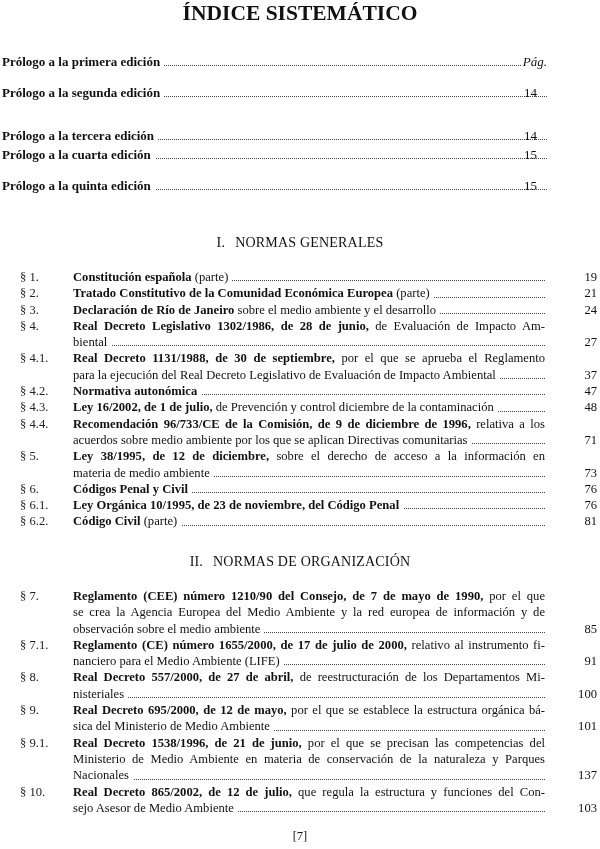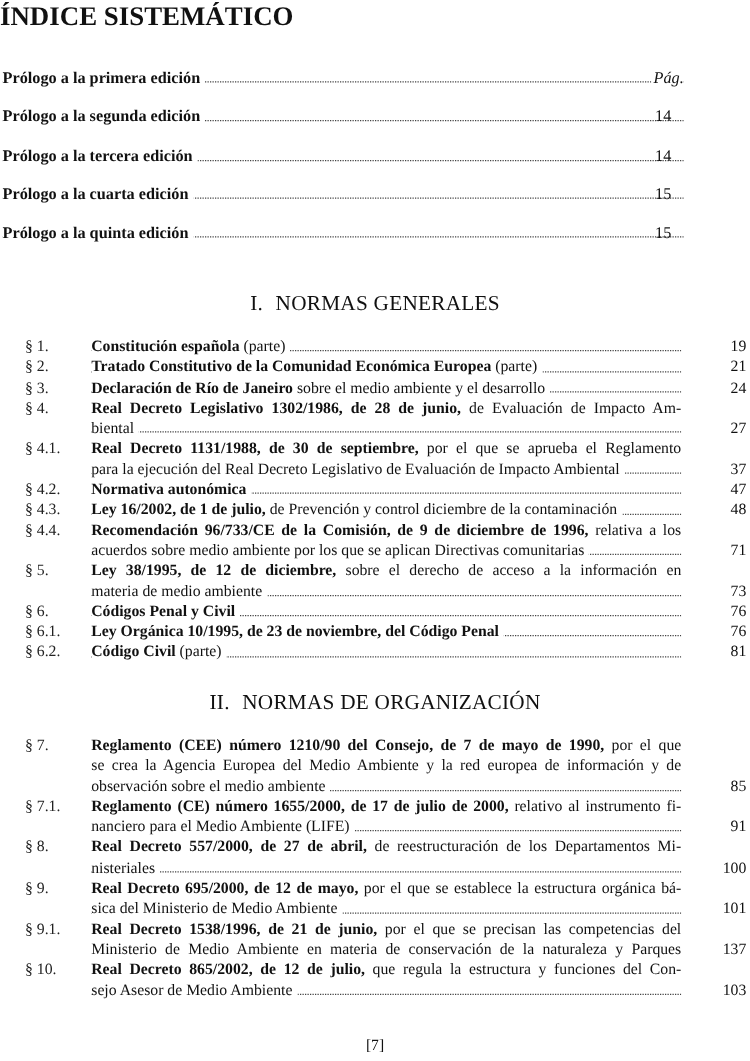--- a/index.html
+++ b/index.html
@@ -1,21 +1,21 @@
 <!DOCTYPE html>
 <html><head>
 <meta charset="utf-8">
 <style>
   html, body { margin: 0; padding: 0; background: #ffffff; }
   body {
     width: 600px; height: 849px; position: relative; overflow: hidden;
     font-family: "Liberation Serif", serif; color: #111;
   }
   .title {
-    position: absolute; top: 0; left: 0; width: 600px; text-align: left;
+    position: absolute; top: 0; left: 0; width: 600px; text-align: center;
     font-weight: bold; font-size: 21.5px; line-height: 26px; padding-top: 0px;
   }
   .prologos { position: absolute; top: 53px; left: 0; width: 600px; }
   .prologo {
     position: absolute; left: 0; width: 540px; height: 18px;
     font-size: 13px; line-height: 18px;
   }
   .prologo .ptext {
     position: absolute; left: 2px; width: 545px; overflow: hidden; white-space: nowrap;
     font-weight: bold;
@@ -23,21 +23,21 @@
   .prologo .ptext .lbl { background: #fff; padding-right: 4px; position: relative; z-index: 1; }
   .prologo .ptext .pag { position: absolute; right: 0; top: 0; background: #fff; padding-left: 2px; font-style: italic; font-weight: normal; z-index: 1; }
   .prologo .ptext::after {
     content: ""; position: absolute; left: 0; right: 0; bottom: 5px;
     border-bottom: 1px dotted #444; z-index: 0;
   }
   .prologo .pnum { position: absolute; right: 3px; width: 40px; text-align: right; }
 
   .section-head {
     position: absolute; left: 0; width: 600px; text-align: center;
-    font-size: 17px; line-height: 18px; letter-spacing: 0.2px;
+    font-size: 14px; line-height: 18px; letter-spacing: 0.2px;
   }
   .section-head .roman { margin-right: 10px; }
 
   .entries { position: absolute; left: 0; width: 600px; }
   .entry { position: relative; width: 600px; font-size: 12.6px; line-height: 16.3px; }
   .entry .num { position: absolute; left: 20px; top: 0; color: #222; }
   .entry .body {
     margin-left: 73px; width: 472px; text-align: justify;
   }
   .entry .body .b { font-weight: bold; }
@@ -63,21 +63,21 @@
 
 <div class="prologos" id="prologos">
     <div class="prologo" style="top: 0px;">
       <div class="ptext"><span class="lbl">Prólogo a la primera edición</span><span class="pag">Pág.</span></div>
       <div class="pnum">13</div>
     </div>
     <div class="prologo" style="top: 31px;">
       <div class="ptext"><span class="lbl">Prólogo a la segunda edición</span></div>
       <div class="pnum">14</div>
     </div>
-    <div class="prologo" style="top: 63px;">
+    <div class="prologo" style="top: 74px;">
       <div class="ptext"><span class="lbl">Prólogo a la tercera edición</span></div>
       <div class="pnum">14</div>
     </div>
     <div class="prologo" style="top: 93px;">
       <div class="ptext"><span class="lbl">Prólogo a la cuarta edición</span></div>
       <div class="pnum">15</div>
     </div>
     <div class="prologo" style="top: 124px;">
       <div class="ptext"><span class="lbl">Prólogo a la quinta edición</span></div>
       <div class="pnum">15</div>
@@ -213,20 +213,21 @@
         <div style="text-align: justify; text-align-last: justify;"><span class="b">Real Decreto 695/2000, de 12 de mayo,</span><span> por el que se establece la estructura orgánica bá-</span></div>
         <span class="lastline"><span class="t">sica del Ministerio de Medio Ambiente</span></span>
       </div>
       <span class="page">101</span>
     </div>
     <div class="entry">
       <span class="num">§ 9.1.</span>
       <div class="body">
         <div style="text-align: justify; text-align-last: justify;"><span class="b">Real Decreto 1538/1996, de 21 de junio,</span><span> por el que se precisan las competencias del</span></div>
         <div style="text-align: justify; text-align-last: justify;">Ministerio de Medio Ambiente en materia de conservación de la naturaleza y Parques</div>
+        <span class="lastline"><span class="t">Nacionales</span></span>
       </div>
       <span class="page">137</span>
     </div>
     <div class="entry">
       <span class="num">§ 10.</span>
       <div class="body">
         <div style="text-align: justify; text-align-last: justify;"><span class="b">Real Decreto 865/2002, de 12 de julio,</span><span> que regula la estructura y funciones del Con-</span></div>
         <span class="lastline"><span class="t">sejo Asesor de Medio Ambiente</span></span>
       </div>
       <span class="page">103</span>

